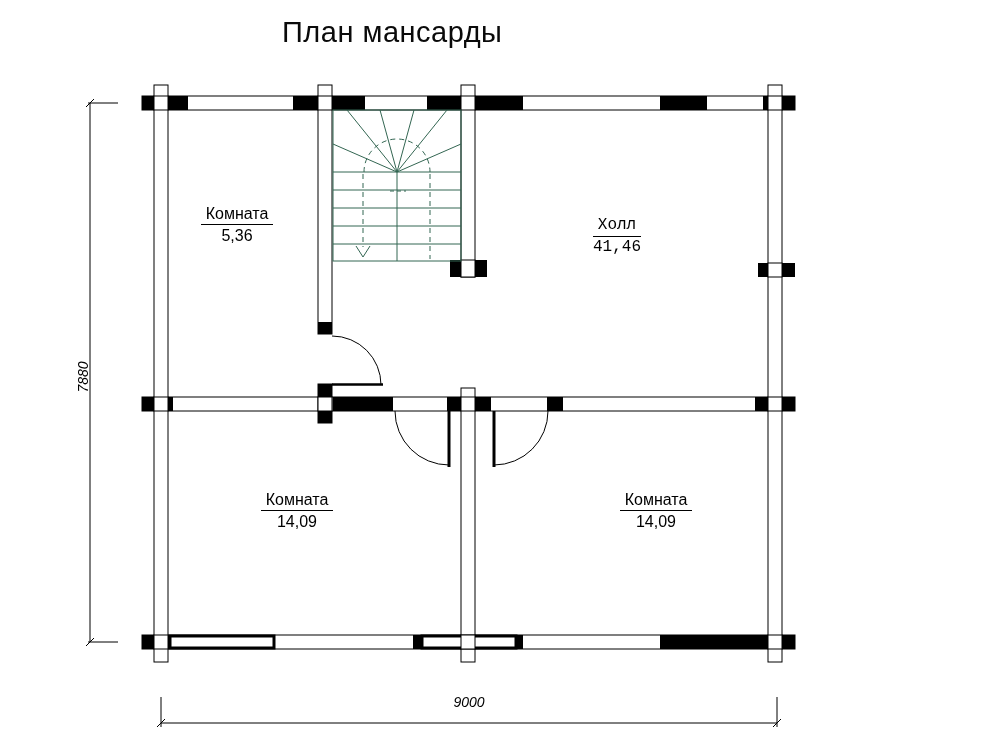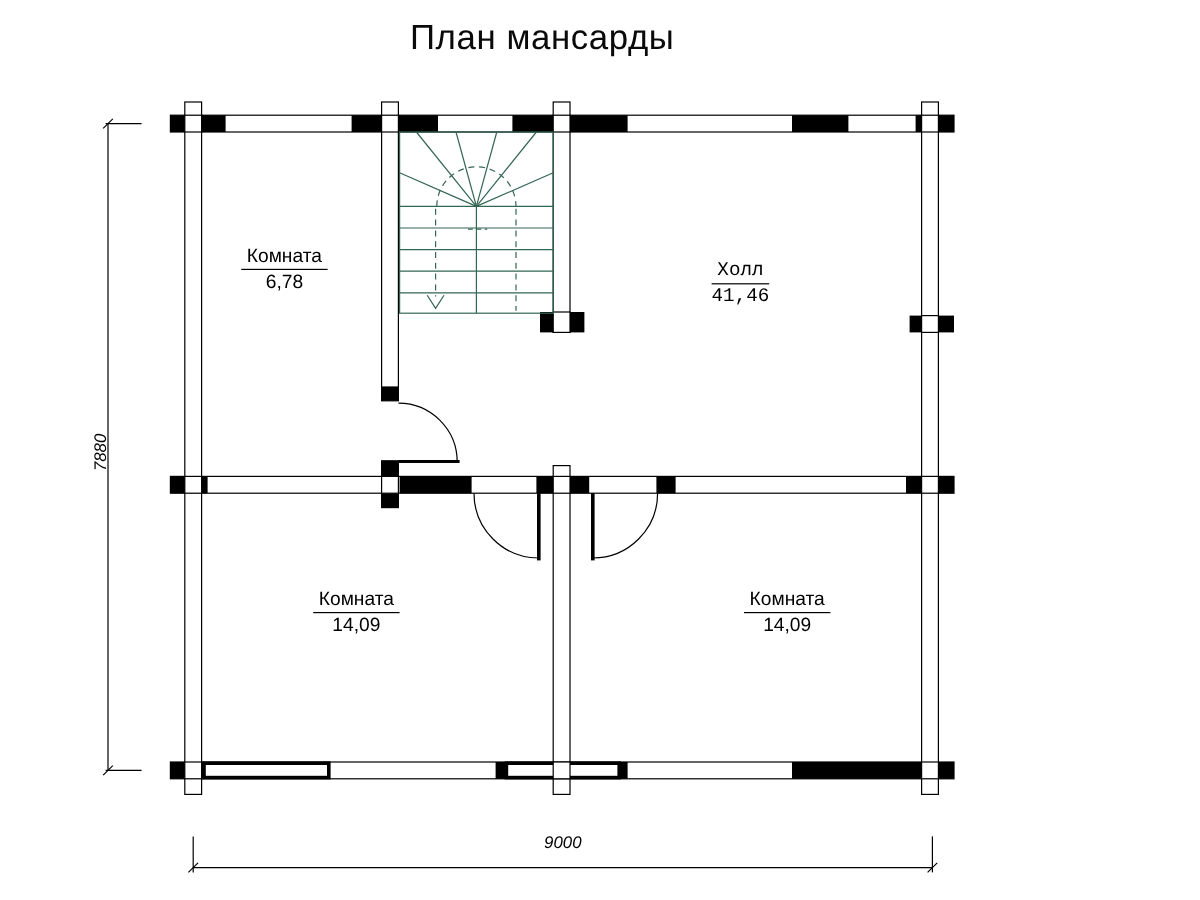--- a/index.html
+++ b/index.html
@@ -1,19 +1,19 @@
 <!DOCTYPE html>
 <html><head>
 <meta charset="utf-8">
 <style>
   html,body{margin:0;padding:0;background:#ffffff;}
   #page{position:relative;width:1000px;height:750px;background:#ffffff;
         font-family:"Liberation Sans", sans-serif;color:#000;overflow:hidden;}
   #plan-svg{position:absolute;left:0;top:0;}
-  .page-title{position:absolute;left:282px;top:16px;width:280px;text-align:right;
+  .page-title{position:absolute;left:282px;top:16px;width:280px;text-align:left;
               font-size:29px;letter-spacing:0.5px;color:#0a0a0a;}
   .room-label{position:absolute;width:120px;text-align:center;font-size:16px;line-height:19px;}
   .room-name{display:inline-block;border-bottom:1.5px solid #000;padding:0 5px 1px 5px;}
   .room-area{margin-top:1px;}
   .dim-label{position:absolute;font-style:italic;font-size:14px;text-align:center;}
   .dim-label.vertical{left:58px;top:369px;width:50px;height:16px;
                       transform:rotate(-90deg);transform-origin:center;}
   .dim-label.horizontal{left:439px;top:694px;width:60px;}
 </style>
 </head>
@@ -143,21 +143,21 @@
         <line x1="161" y1="697" x2="161" y2="727"></line>
         <line x1="777" y1="697" x2="777" y2="727"></line>
         <line x1="157" y1="727" x2="165" y2="719"></line>
         <line x1="773" y1="727" x2="781" y2="719"></line>
       </g>
     </g>
   </svg>
 
   <div class="room-label" style="left:177px;top:204px;">
     <div class="room-name">Комната</div>
-    <div class="room-area">6,78</div>
+    <div class="room-area">5,36</div>
   </div>
 
   <div class="room-label" style="left:557px;top:216px;font-family:Liberation Mono, monospace;">
     <div class="room-name">Холл</div>
     <div class="room-area">41,46</div>
   </div>
 
   <div class="room-label" style="left:237px;top:490px;">
     <div class="room-name">Комната</div>
     <div class="room-area">14,09</div>

